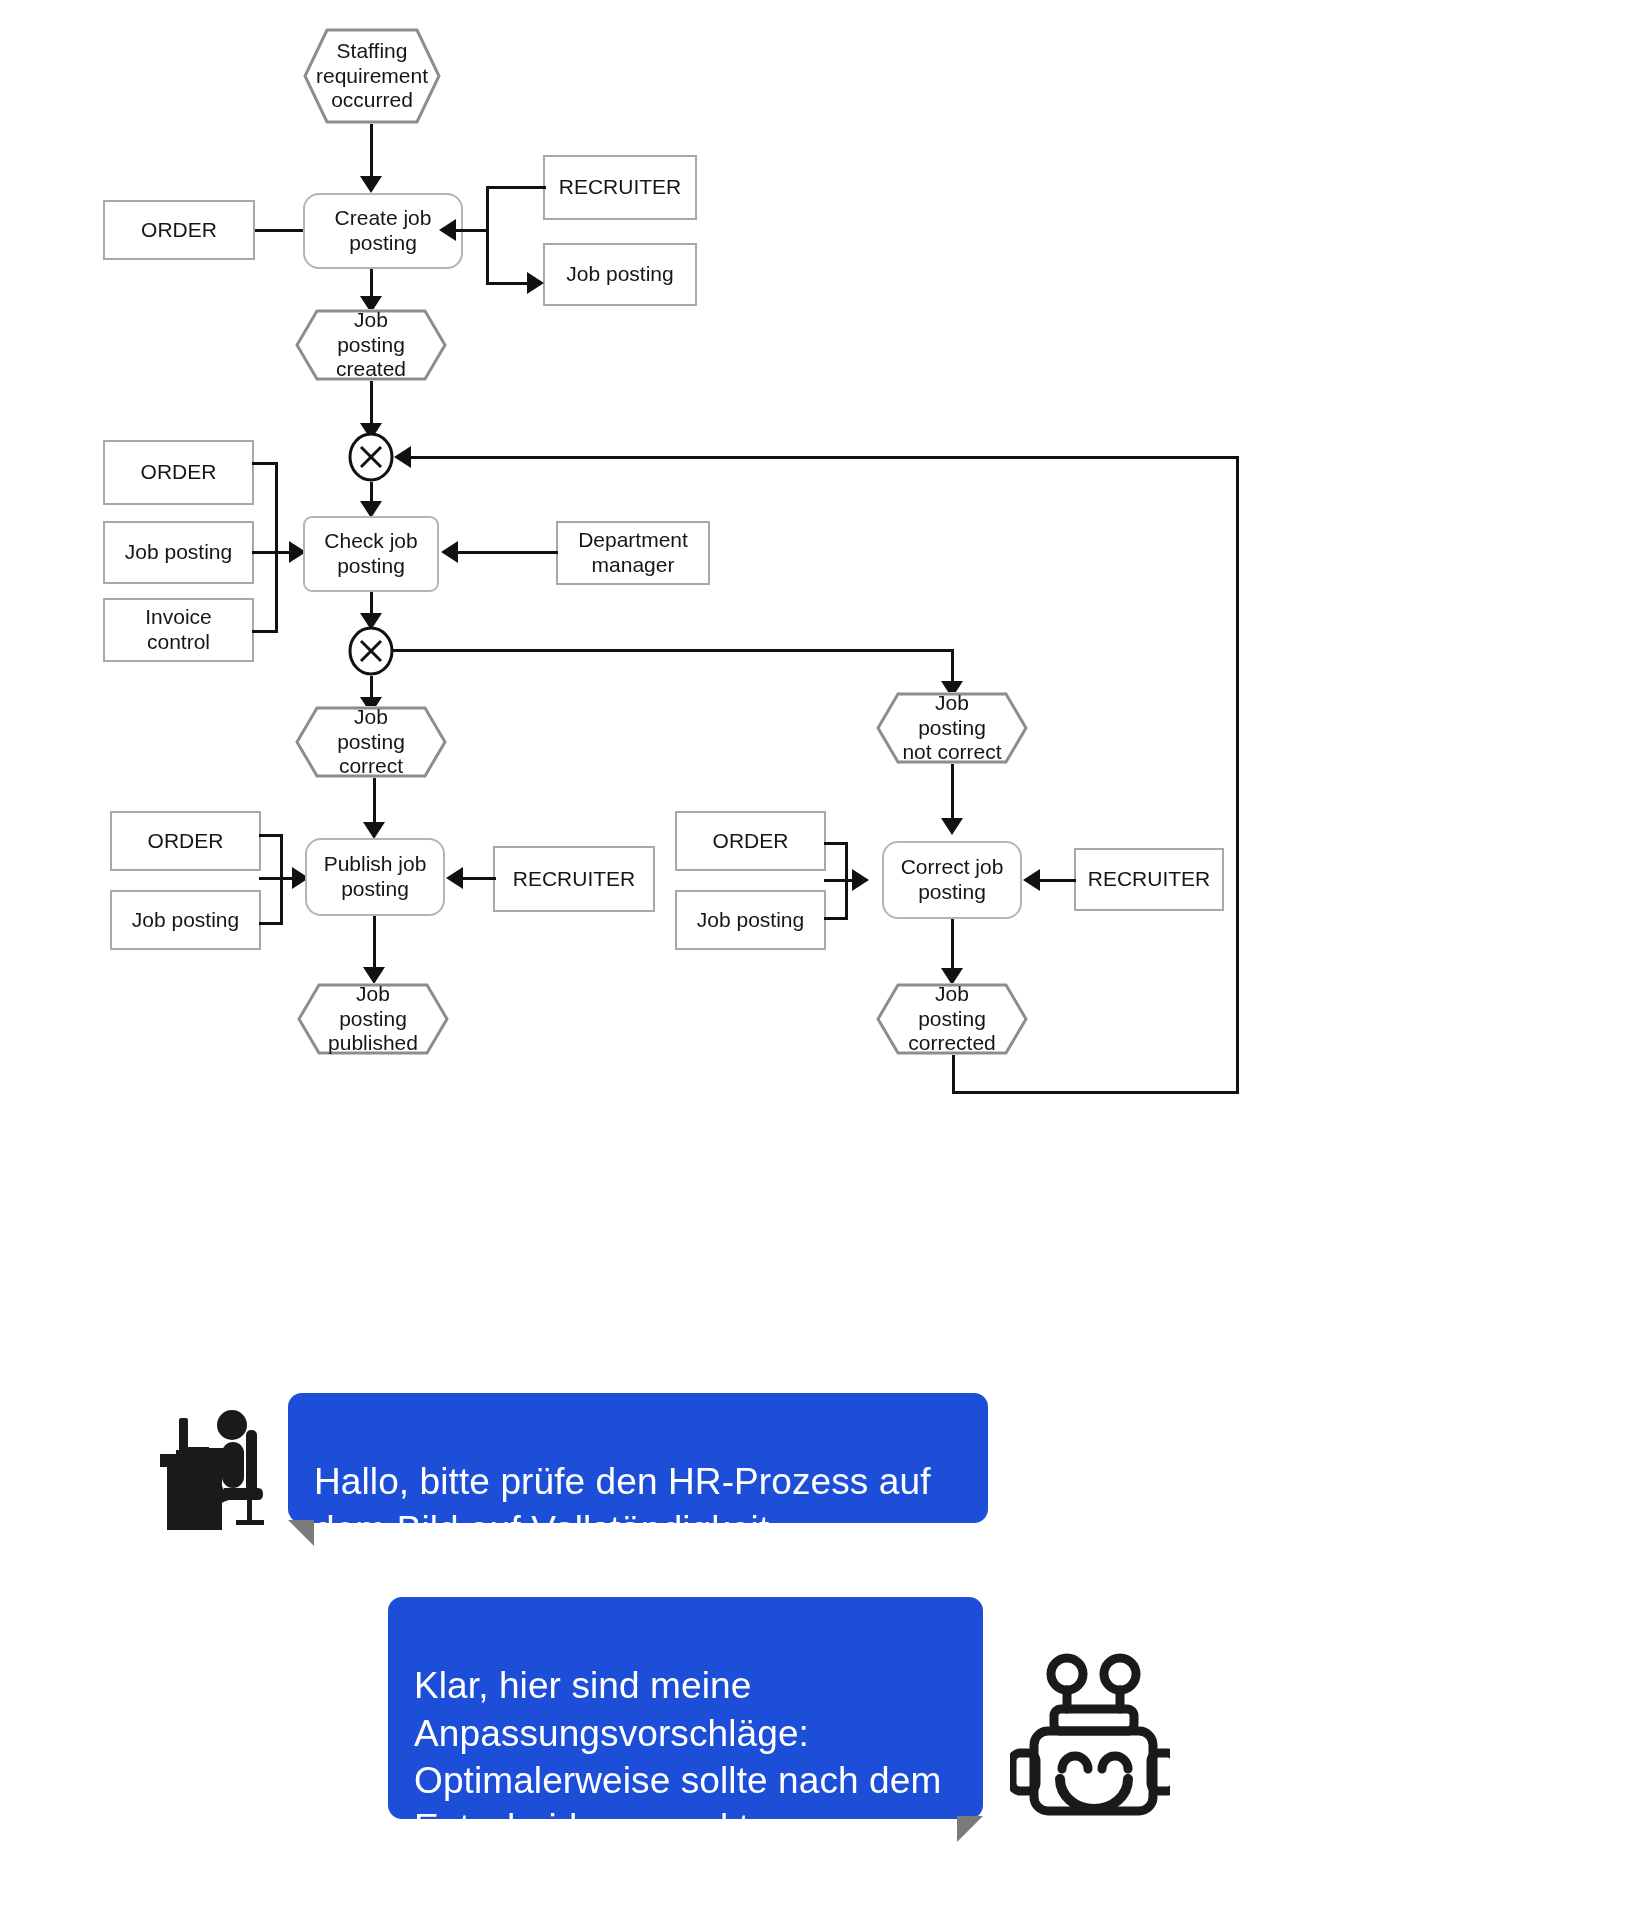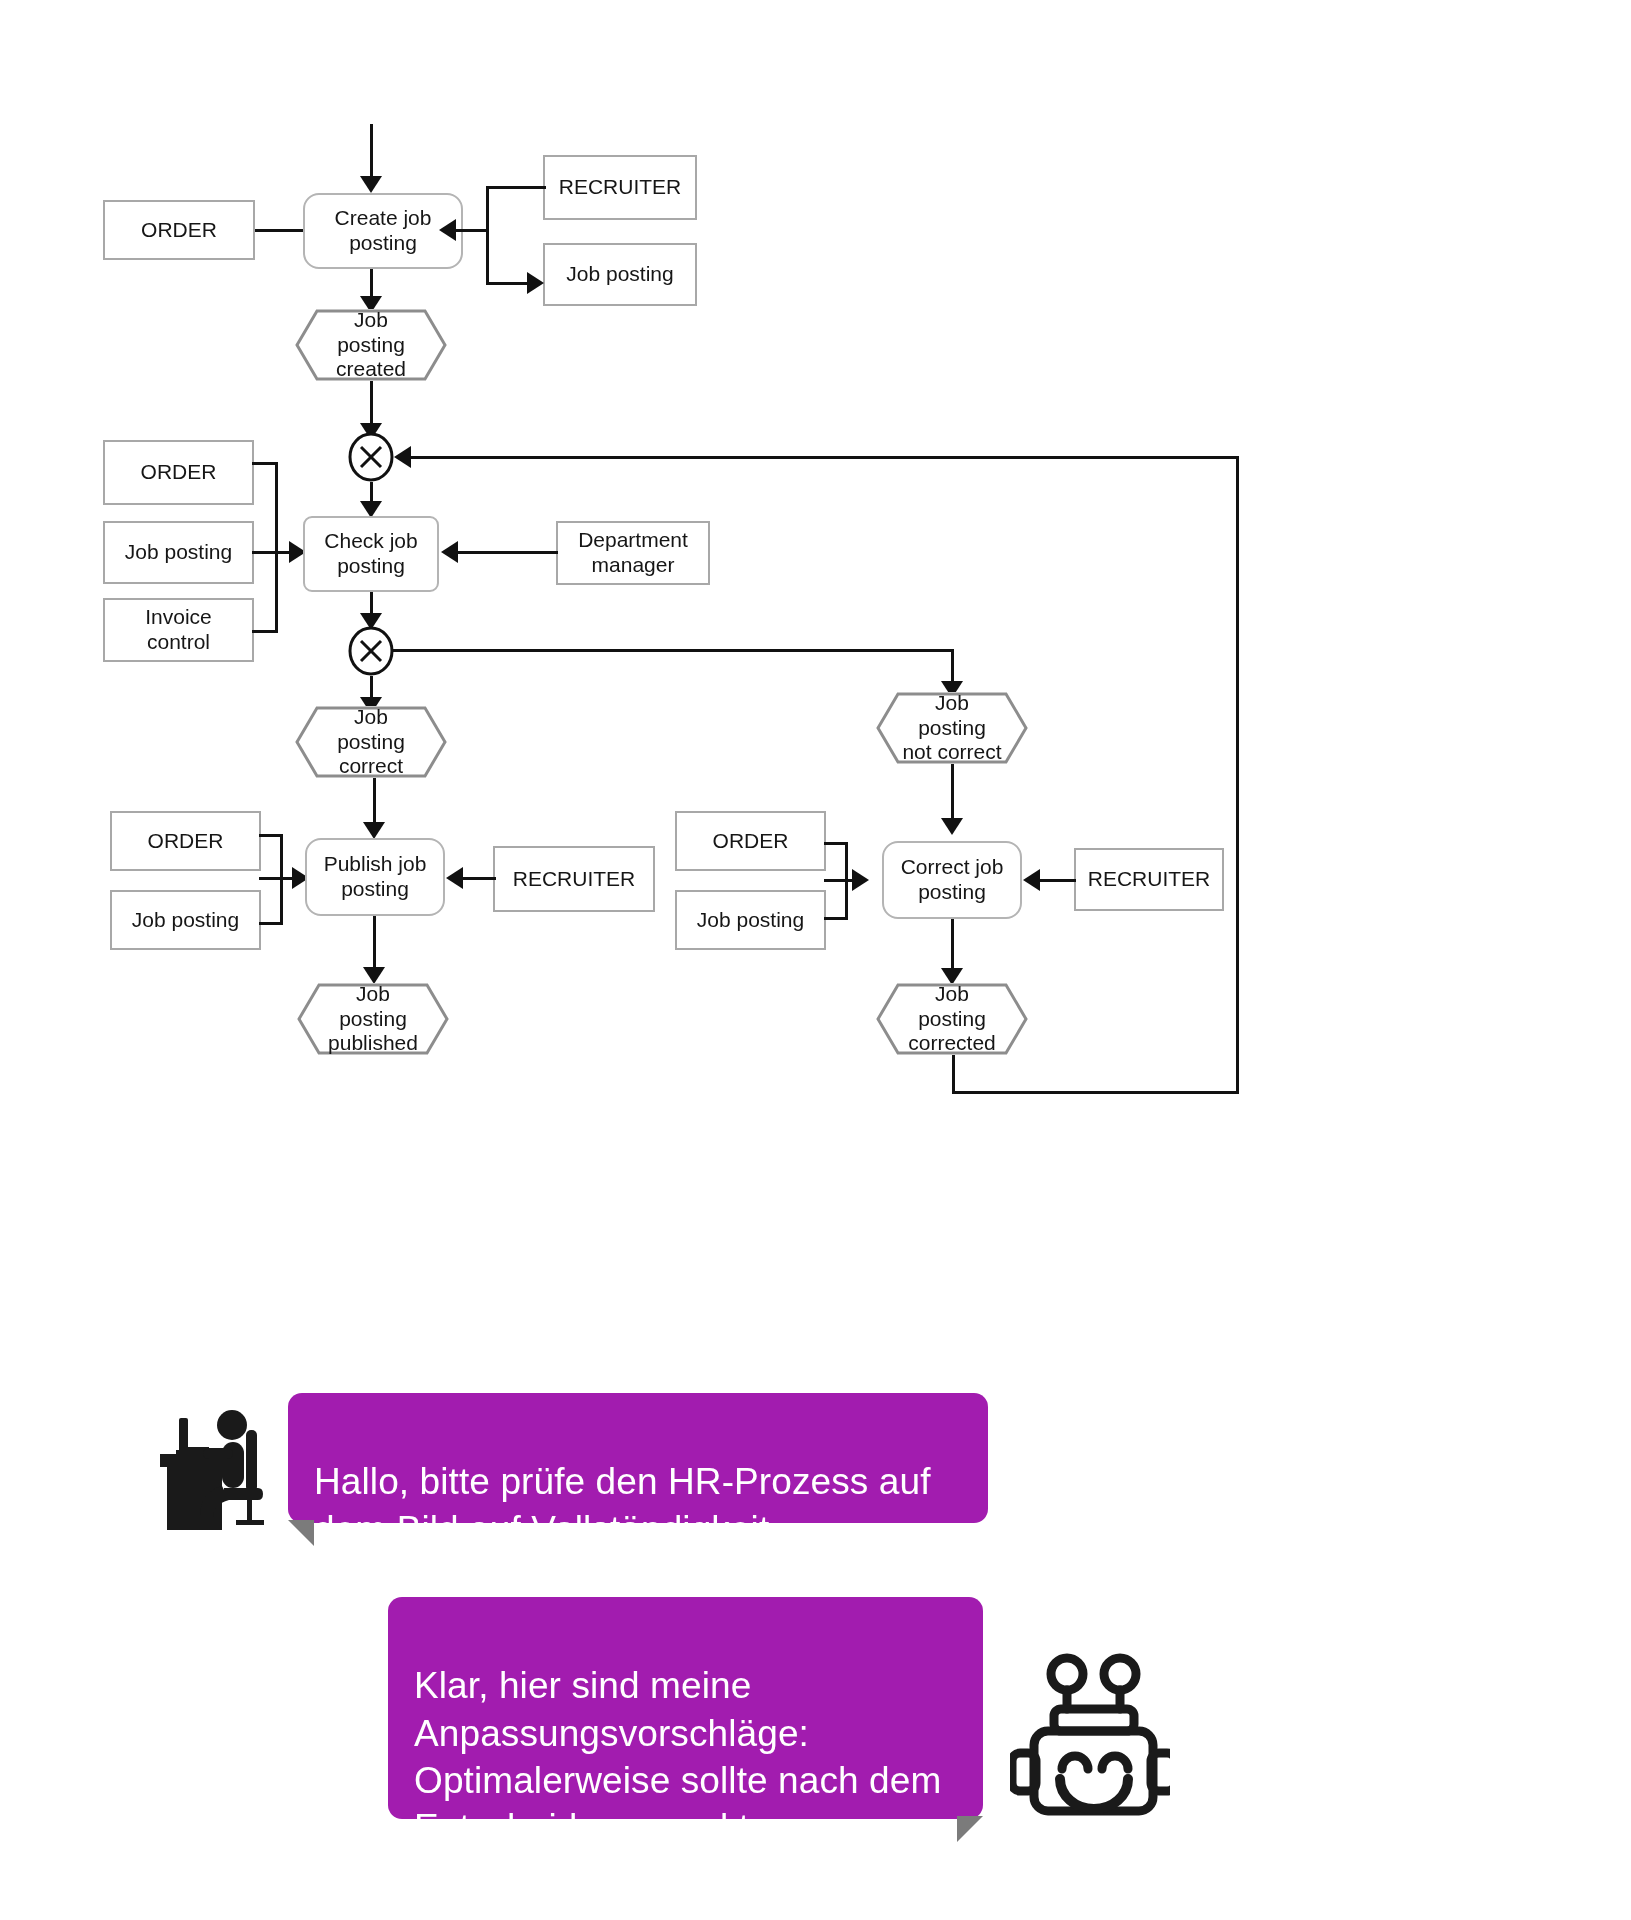--- a/index.html
+++ b/index.html
@@ -99,21 +99,21 @@
   }
   .arrow.right {
     border-top: 11px solid transparent;
     border-bottom: 11px solid transparent;
     border-left: 17px solid #111111;
   }
 
   
   .chat-bubble {
     position: absolute;
-    background: #a21caf;
+    background: #1d4ed8;
     color: #ffffff;
     border-radius: 14px;
     box-sizing: border-box;
     font-size: 37px;
     line-height: 1.28;
     padding: 18px 26px 20px 26px;
     white-space: pre-line;
     letter-spacing: .1px;
   }
   .bubble-tail {
@@ -132,20 +132,28 @@
 
   .person-icon, .robot-icon {
     position: absolute;
   }
 </style>
 </head>
 <body>
 
 <div id="canvas">
 
+  <div class="node event" style="left:303px; top:28px; width:138px; height:96px;">
+    <svg class="evt-shape" viewBox="0 0 138 96" preserveAspectRatio="none">
+      <polygon points="24,2 114,2 136,48 114,94 24,94 2,48" fill="#ffffff" stroke="#8d8d8d" stroke-width="3"></polygon>
+    </svg>
+    <span class="evt-label">Staffing
+requirement
+occurred</span>
+  </div>
 
   <div class="conn v" style="left:370px; top:124px; height:54px;"></div>
   <div class="arrow down" style="left:360px; top:176px;"></div>
 
   <div class="node rect" style="left:103px; top:200px; width:152px; height:60px;">
     <span>ORDER</span>
   </div>
   <div class="conn h" style="left:255px; top:229px; width:50px;"></div>
 
   <div class="node func" style="left:303px; top:193px; width:160px; height:76px;">

